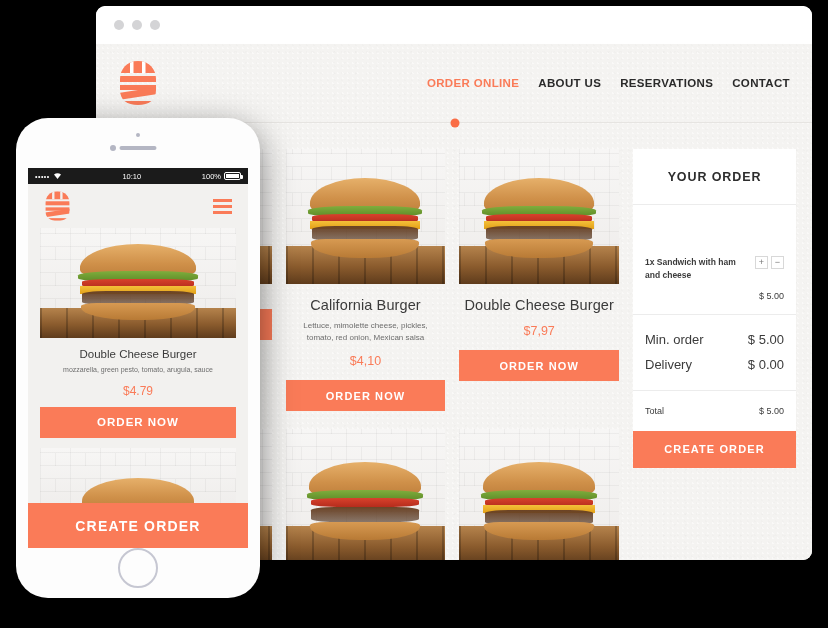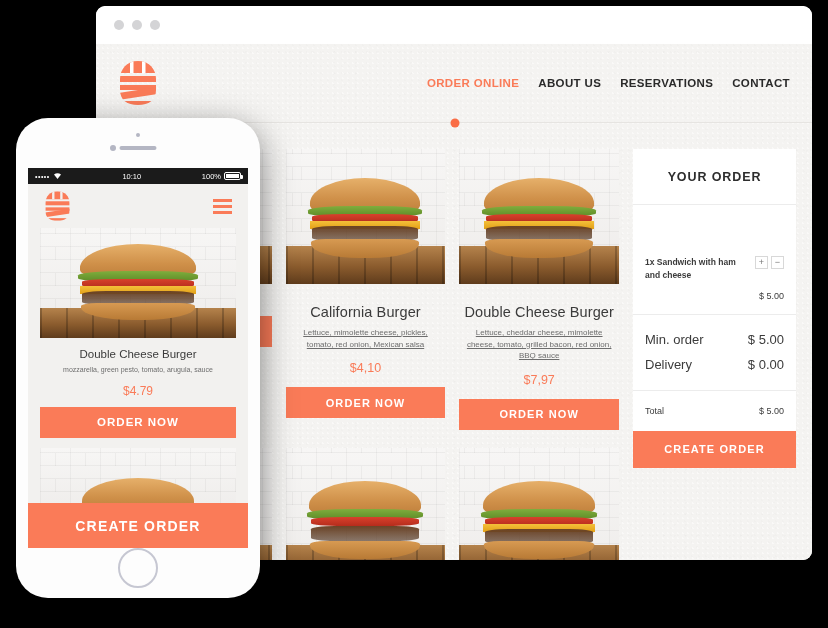--- a/index.html
+++ b/index.html
@@ -91,27 +91,26 @@
     -webkit-mask-image: repeating-linear-gradient(0deg, #000 0 13px, transparent 13px 26px);
             mask-image: repeating-linear-gradient(0deg, #000 0 13px, transparent 13px 26px);
   }
   .table {
     position: absolute; left: 0; right: 0; bottom: 0; height: 38px;
     background:
       repeating-linear-gradient(90deg, rgba(0,0,0,.22) 0 2px, transparent 2px 26px),
       linear-gradient(180deg, #b5834c 0%, #8a5b2d 55%, #5f3c1c 100%);
   }
   .card-title {
-    font-size: 14.5px; color: #3b3b3b; margin-top: 20px; font-weight: normal;
+    font-size: 14.5px; color: #3b3b3b; margin-top: 13px; font-weight: normal;
     letter-spacing: .1px;
   }
   .card-desc {
     font-size: 8px; color: #6d6d6d; line-height: 1.45; margin-top: 7px;
     padding: 0 6px;
-    text-decoration: underline;
   }
   .card-price { font-size: 12.5px; color: #fa7b58; margin-top: 11px; }
   .order-now {
     margin-top: 12px; width: 100%; height: 31px;
     background: #fa7b58; color: #fff; border: 0;
     font-size: 11px; font-weight: bold; letter-spacing: 1.1px;
     font-family: "Liberation Sans", sans-serif; cursor: pointer;
   }
 
   
@@ -325,21 +324,20 @@
               <div class="bgr" style="bottom:26px;width:118px;height:80px;">
                 <div class="bun-top" style="position:absolute;left:4px;top:0;width:110px;height:35px;"></div>
                 <div class="veg" style="position:absolute;left:2px;top:28px;width:114px;height:11px;"></div>
                 <div class="tom" style="position:absolute;left:6px;top:36px;width:106px;height:9px;"></div>
                 <div class="chz" style="position:absolute;left:4px;top:43px;width:110px;height:8px;"></div>
                 <div class="pat" style="position:absolute;left:6px;top:48px;width:106px;height:15px;"></div>
                 <div class="bun-bot" style="position:absolute;left:5px;top:61px;width:108px;height:19px;"></div>
               </div>
             </div>
             <div class="card-title">Double Cheese Burger</div>
-            <div class="card-desc">Lettuce, cheddar cheese, mimolette cheese, tomato, grilled bacon, red onion, BBQ sauce</div>
             <div class="card-price">$7,97</div>
             <button class="order-now">ORDER NOW</button>
           </div>
 
           <div class="card">
             <div class="card-photo">
               <div class="brick"></div>
               <div class="table"></div>
               <div class="bgr" style="bottom:24px;width:112px;height:76px;">
                 <div class="bun-top" style="position:absolute;left:4px;top:0;width:104px;height:33px;"></div>

